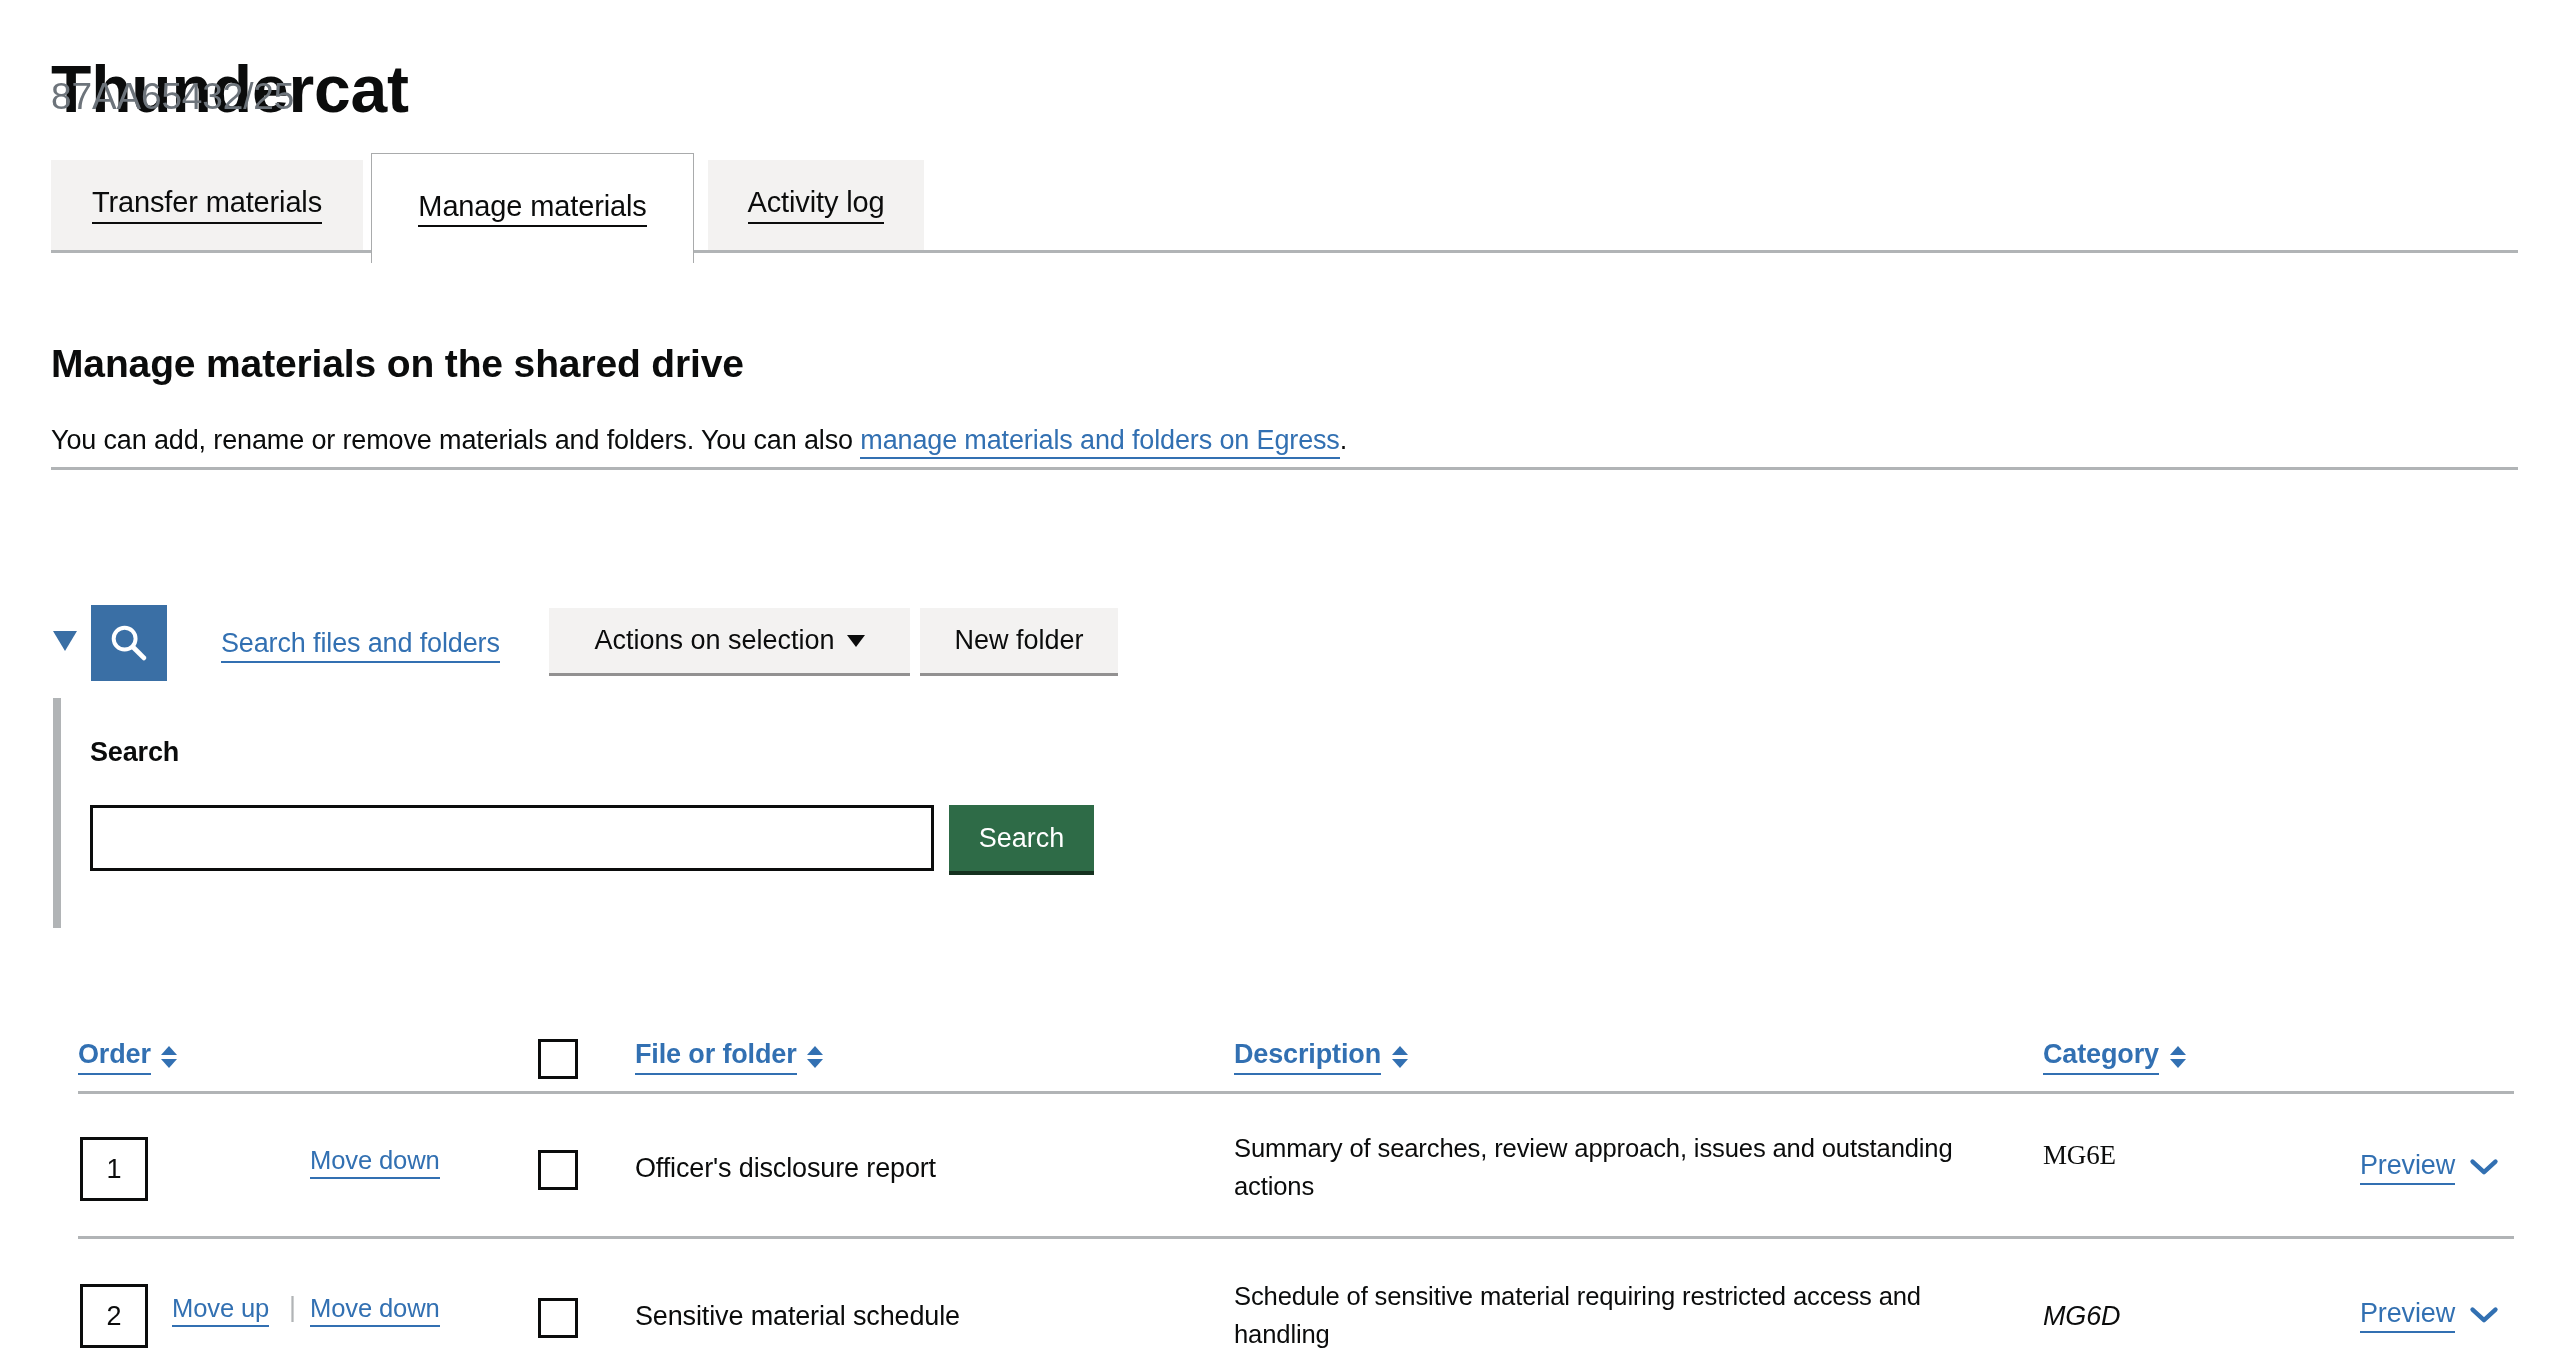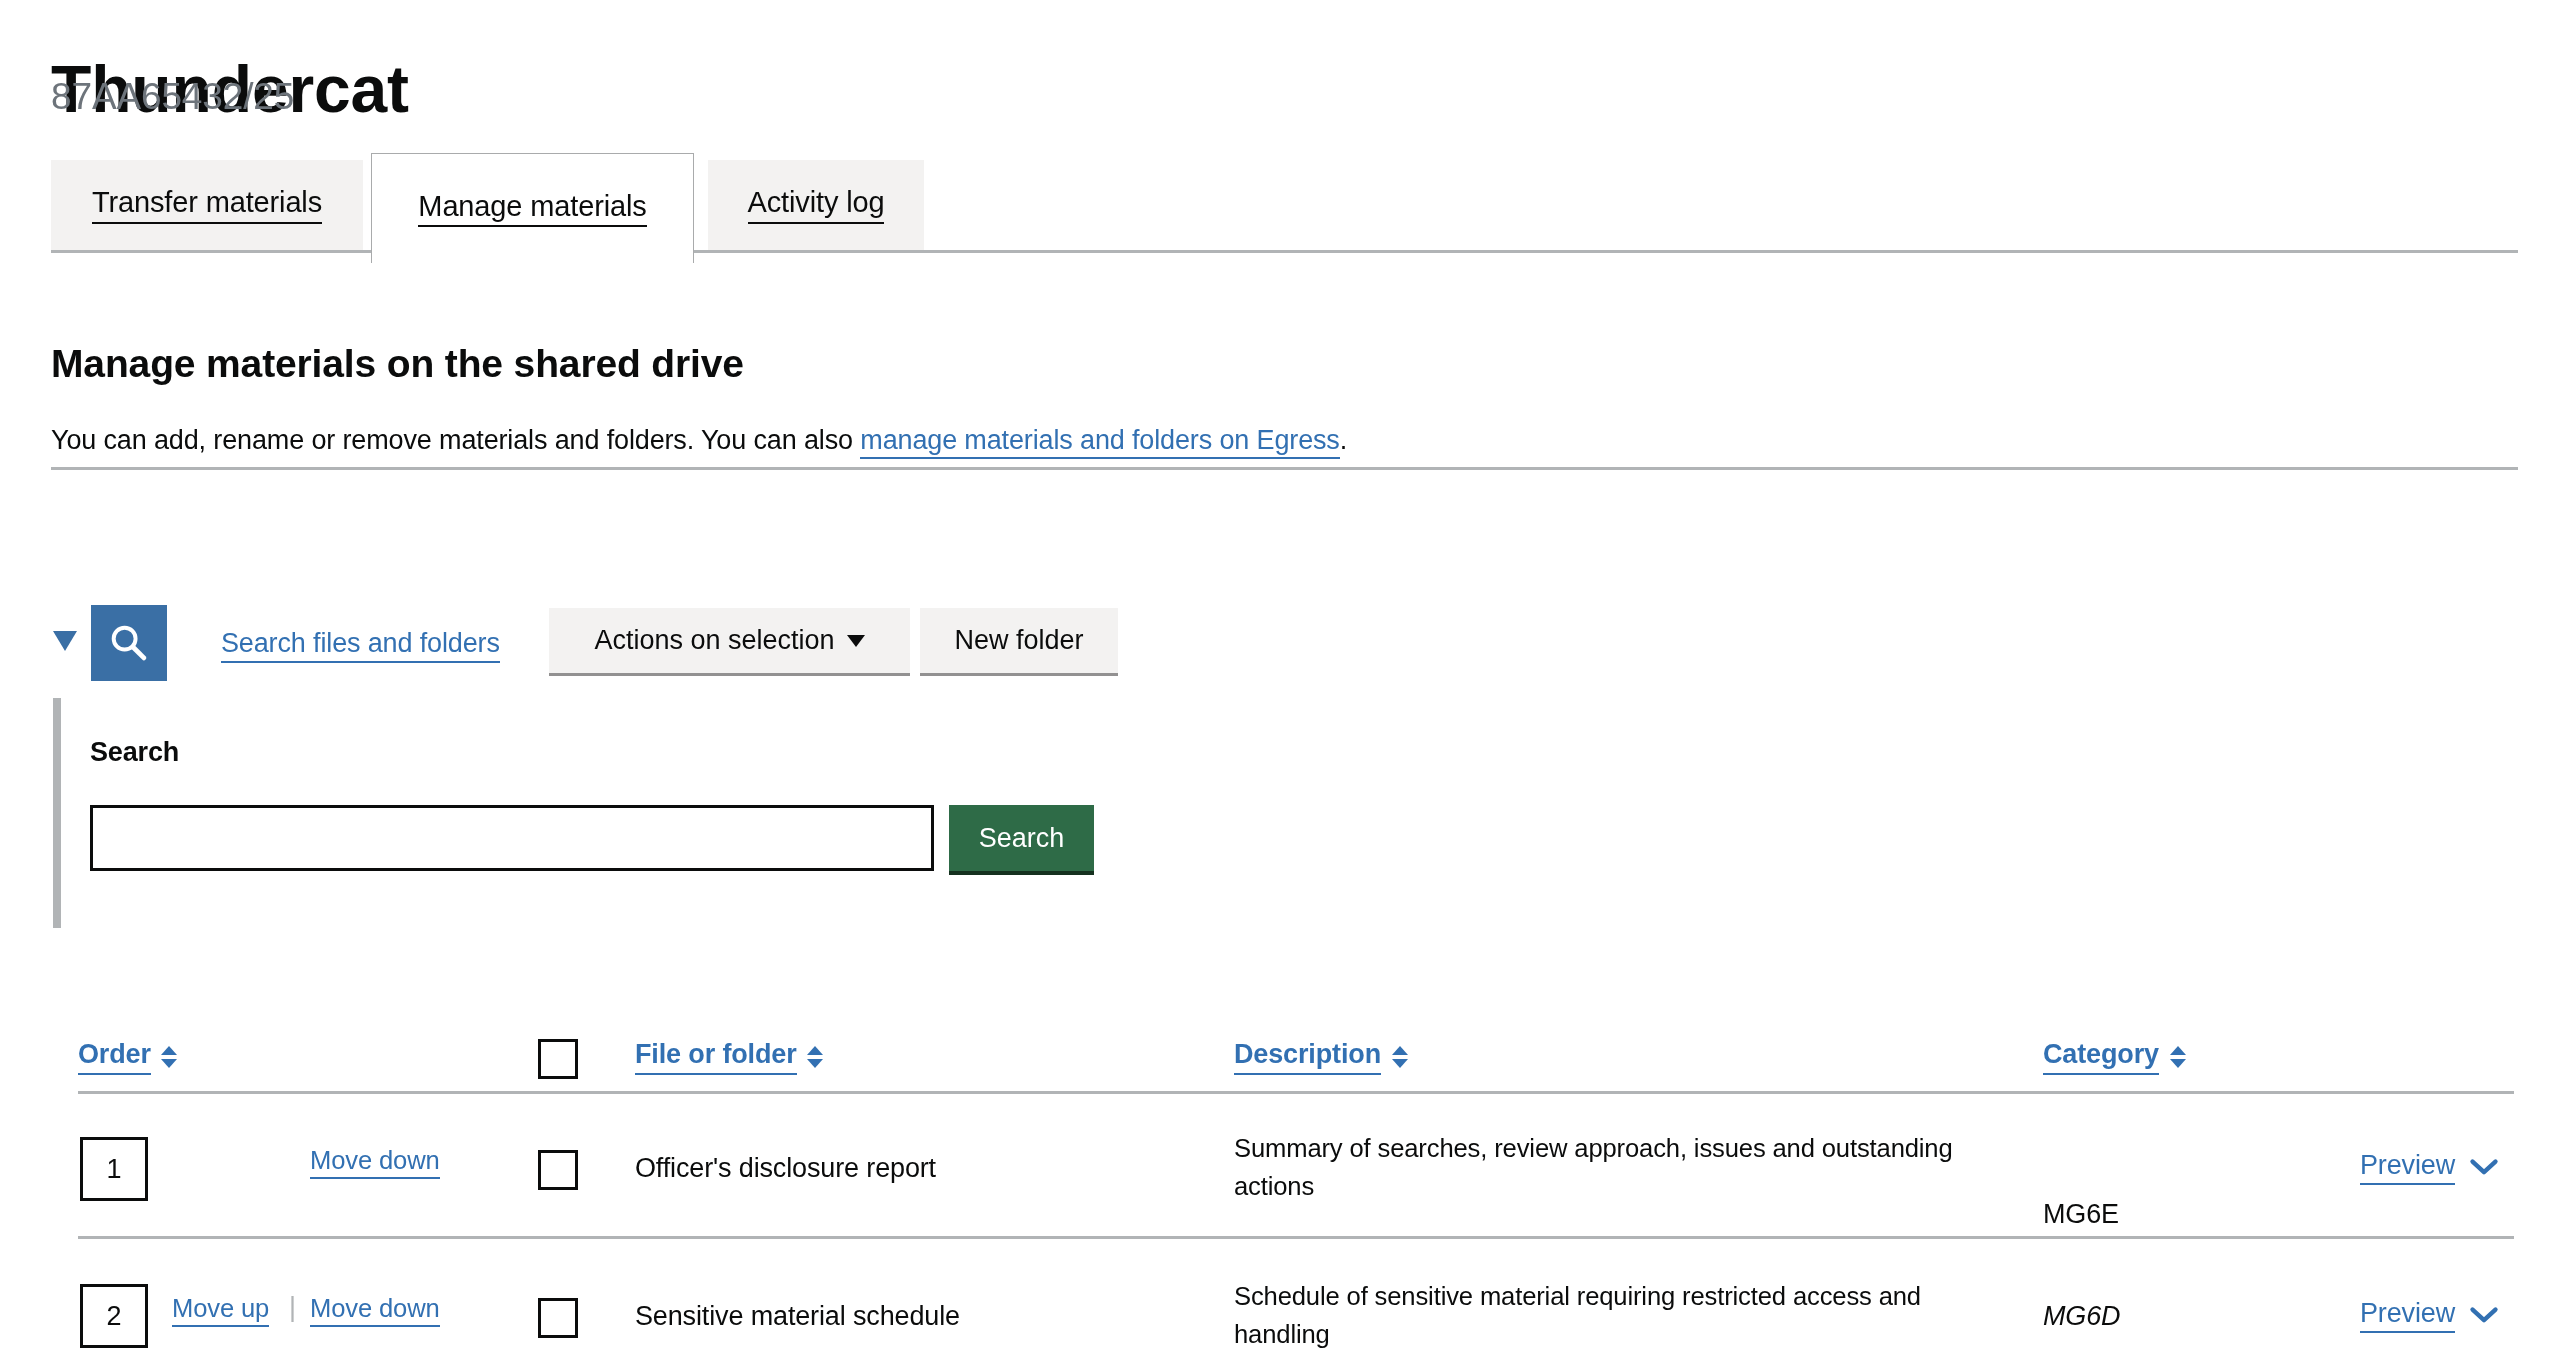--- a/index.html
+++ b/index.html
@@ -174,21 +174,21 @@
   <div class="abs rule rule-head"></div>
 
   <div>
     <div class="abs order-box" style="left:80px;top:1137px;">
       <span>1</span>
     </div>
     <span class="abs move-link" style="left:310px;top:1146px;">Move down</span>
     <div class="abs checkbox" style="left:538px;top:1150px;"></div>
     <span class="abs cell-name" style="left:635px;top:1153px;">Officer's disclosure report</span>
     <div class="abs cell-desc" style="left:1234px;top:1129px;">Summary of searches, review approach, issues and outstanding actions</div>
-    <span class="abs cell-cat" style="left:2043px;top:1199px;">MG6E</span>
+    <span class="abs cell-cat" style="left:2043px;top:1140px;font-family:Liberation Serif, serif;">MG6E</span>
     <div class="abs preview" style="left:2360px;top:1150px;">
       <span class="plbl">Preview</span>
       <span style="display:flex;">
         <svg width="30" height="19.4" viewBox="0 0 34 22">
             <polyline points="4,4 17,16 30,4" fill="none" stroke="#3270b2" stroke-width="5" stroke-linecap="round" stroke-linejoin="round"></polyline>
           </svg>
       </span>
     </div>
     <div class="abs rule rule-row1"></div>
   </div>

